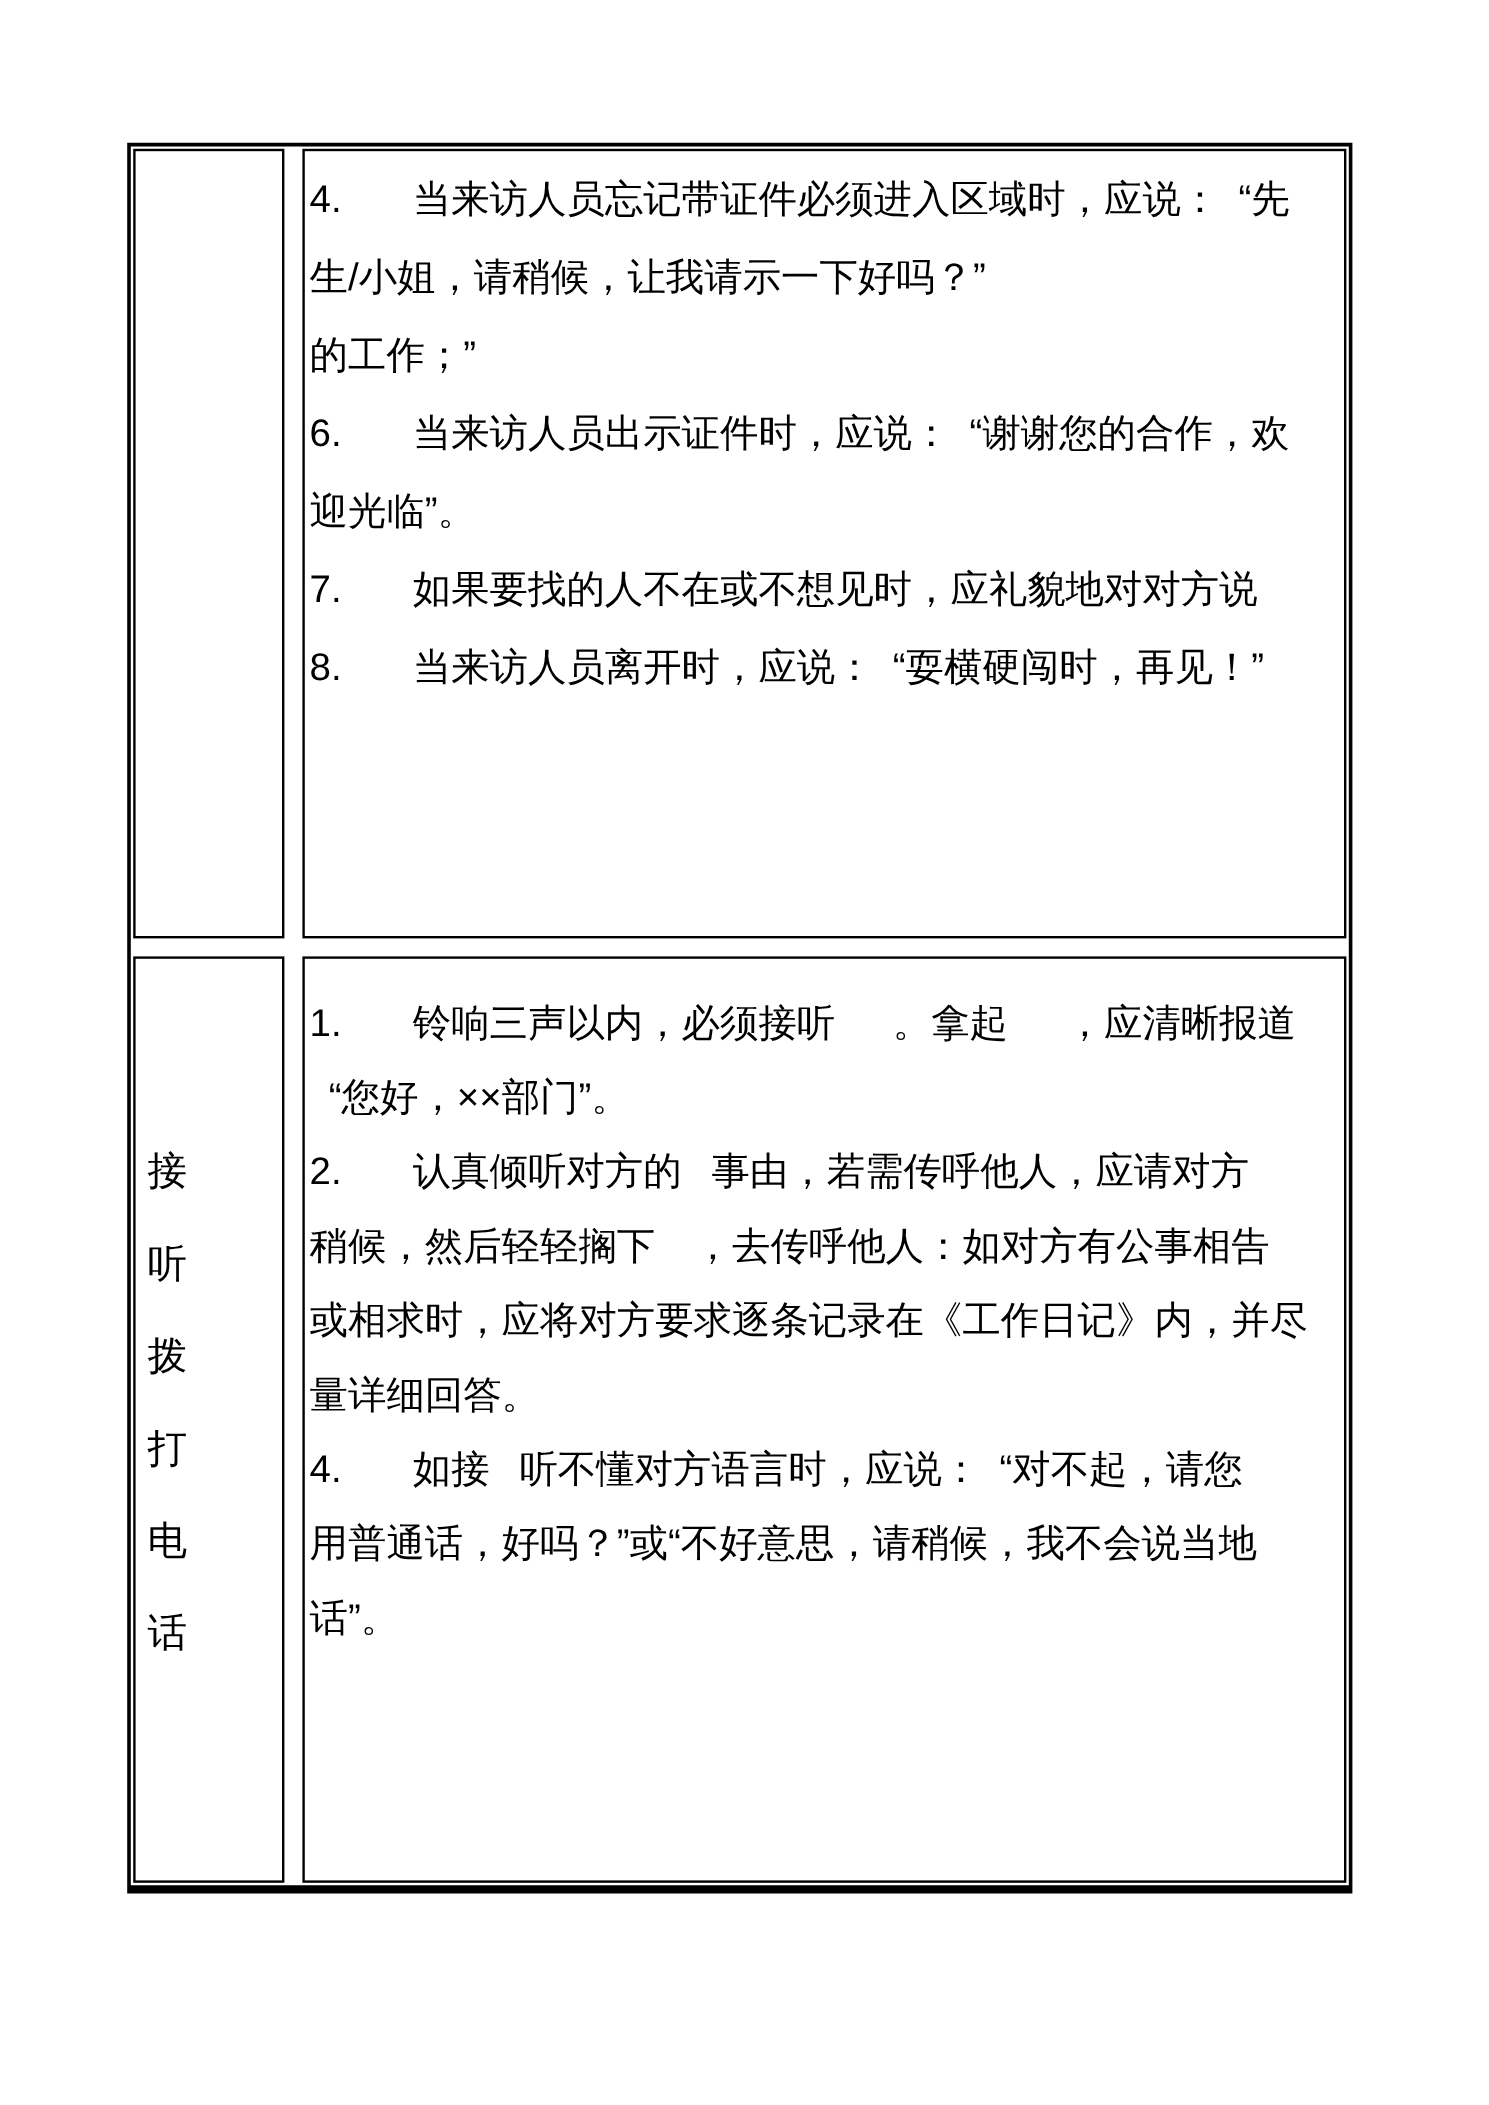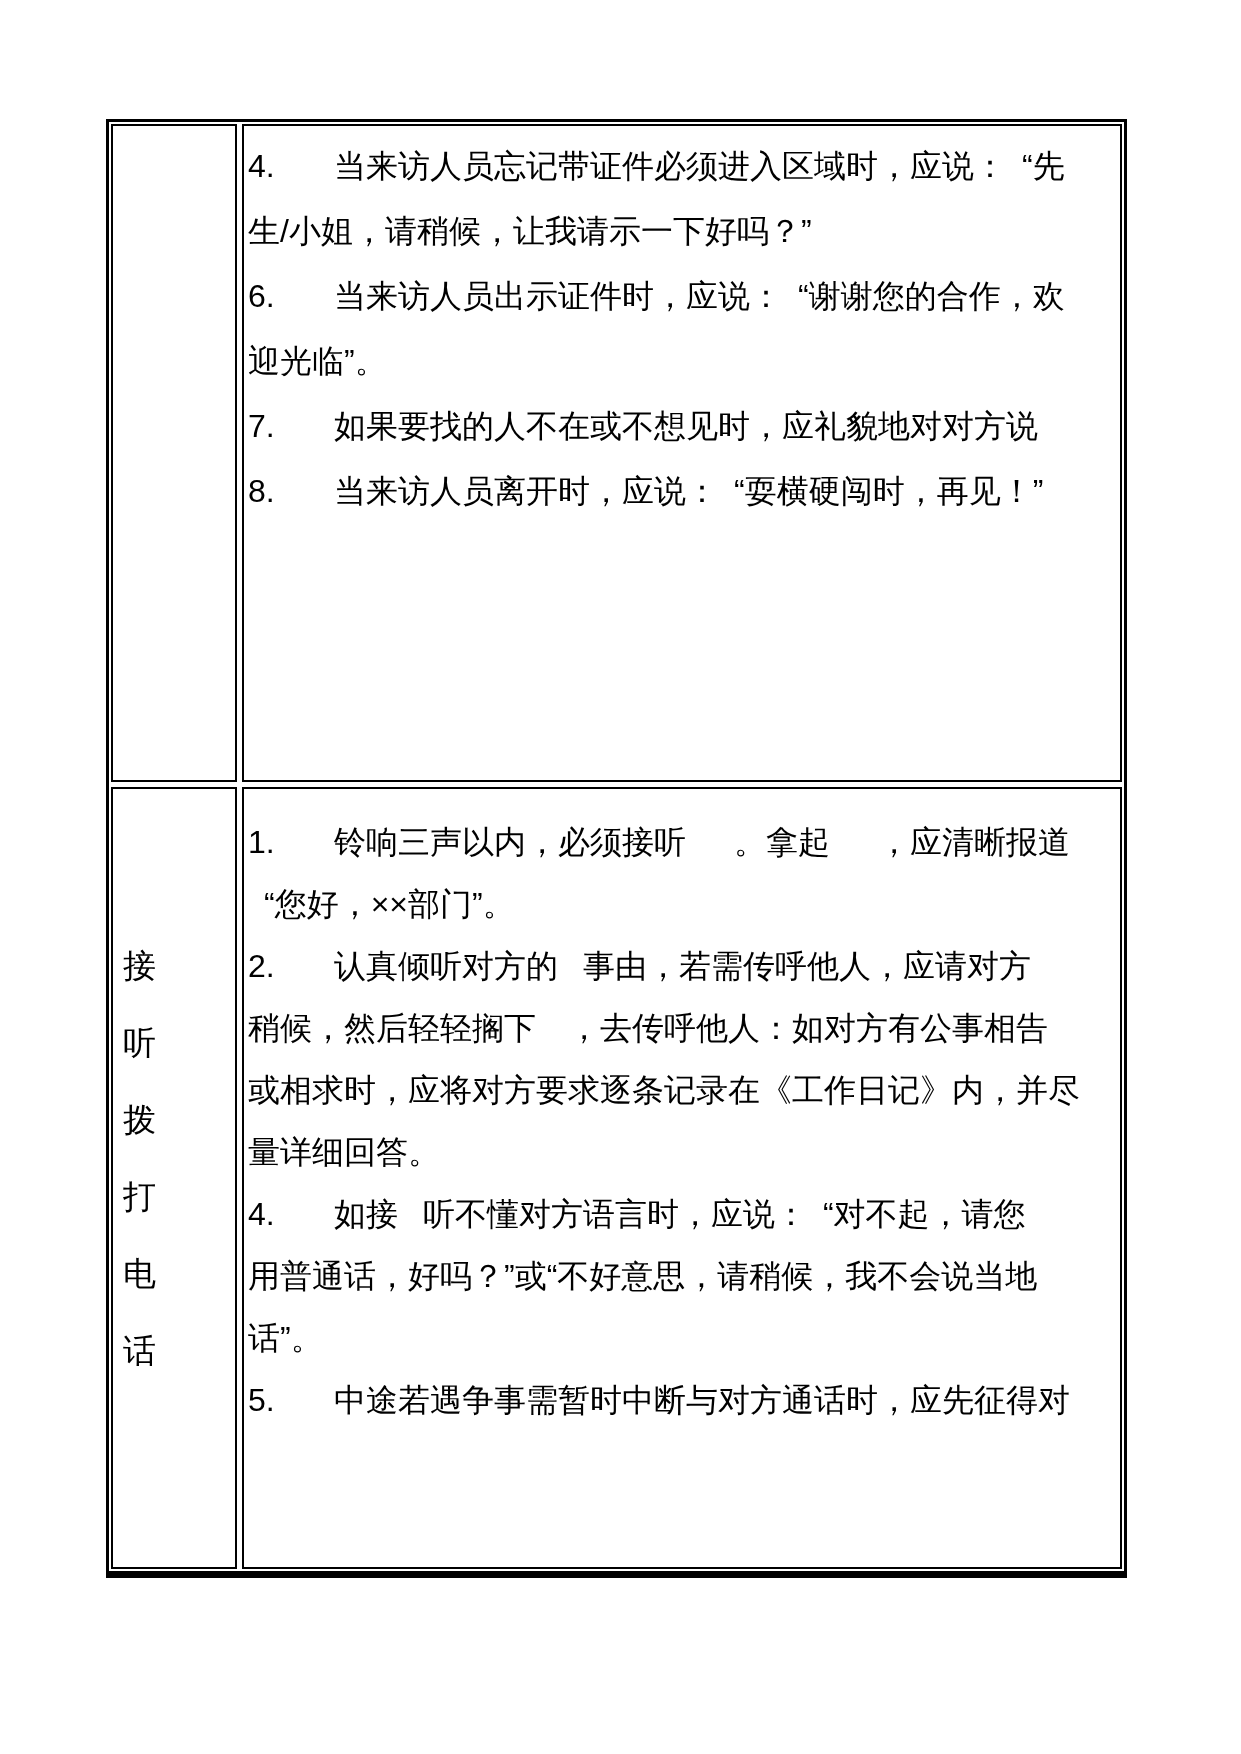--- a/index.html
+++ b/index.html
@@ -14,21 +14,21 @@
   .tbl{
     position:absolute;left:106px;top:119px;
     width:1021px;height:1459px;
     box-sizing:border-box;
     border:3px solid #000;
     border-bottom-width:7px;
     padding:2px;
     display:grid;
     grid-template-columns:126px 1fr;
     grid-template-rows:658px 1fr;
-    gap:5px;
+    gap:15px;
     background:#ffffff;
   }
   .cell{
     border:2px solid #000;
     box-sizing:border-box;
     overflow:hidden;
     background:#ffffff;
   }
   .c-body{padding:8px 0 0 4px;font-size:32px;}
   #r1body .ln{height:65px;line-height:65px;}
@@ -41,20 +41,21 @@
 </style>
 </head>
 <body>
 
 <div class="page">
   <div class="tbl">
     <div class="cell" id="r1hdr"></div>
     <div class="cell c-body" id="r1body">
         <div class="ln"><span class="num">4.</span><span>当来访人员忘记带证件必须进入区域时，应说： “先</span></div>
         <div class="ln"><span>生/小姐，请稍候，让我请示一下好吗？”</span></div>
+        <div class="ln"><span>的工作；”</span></div>
         <div class="ln"><span class="num">6.</span><span>当来访人员出示证件时，应说： “谢谢您的合作，欢</span></div>
         <div class="ln"><span>迎光临”。</span></div>
         <div class="ln"><span class="num">7.</span><span>如果要找的人不在或不想见时，应礼貌地对对方说</span></div>
         <div class="ln"><span class="num">8.</span><span>当来访人员离开时，应说： “耍横硬闯时，再见！”</span></div>
       </div>
     <div class="cell" id="r2hdr">
         <div class="hch">接</div>
         <div class="hch">听</div>
         <div class="hch">拨</div>
         <div class="hch">打</div>
@@ -64,16 +65,15 @@
     <div class="cell c-body" id="r2body">
         <div class="ln"><span class="num">1.</span><span>铃响三声以内，必须接听　 。拿起　 ，应清晰报道</span></div>
         <div class="ln"><span> “您好，××部门”。</span></div>
         <div class="ln"><span class="num">2.</span><span>认真倾听对方的  事由，若需传呼他人，应请对方</span></div>
         <div class="ln"><span>稍候，然后轻轻搁下　，去传呼他人：如对方有公事相告</span></div>
         <div class="ln"><span>或相求时，应将对方要求逐条记录在《工作日记》内，并尽</span></div>
         <div class="ln"><span>量详细回答。</span></div>
         <div class="ln"><span class="num">4.</span><span>如接  听不懂对方语言时，应说： “对不起，请您</span></div>
         <div class="ln"><span>用普通话，好吗？”或“不好意思，请稍候，我不会说当地</span></div>
         <div class="ln"><span>话”。</span></div>
-        <div class="ln"><span class="num">5.</span><span>中途若遇争事需暂时中断与对方通话时，应先征得对</span></div>
       </div>
   </div>
 </div>
 
 </body></html>

